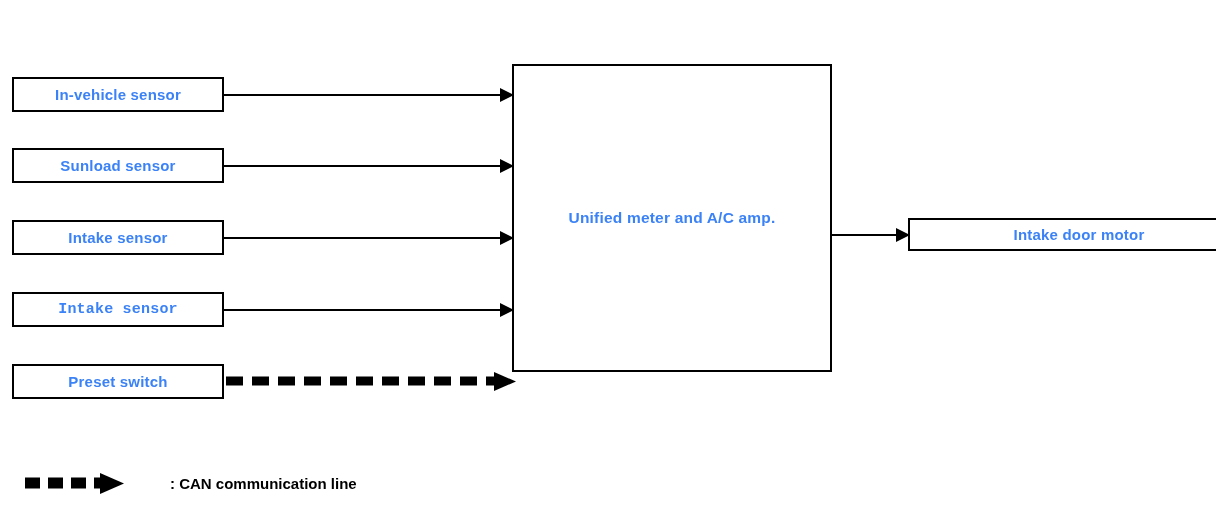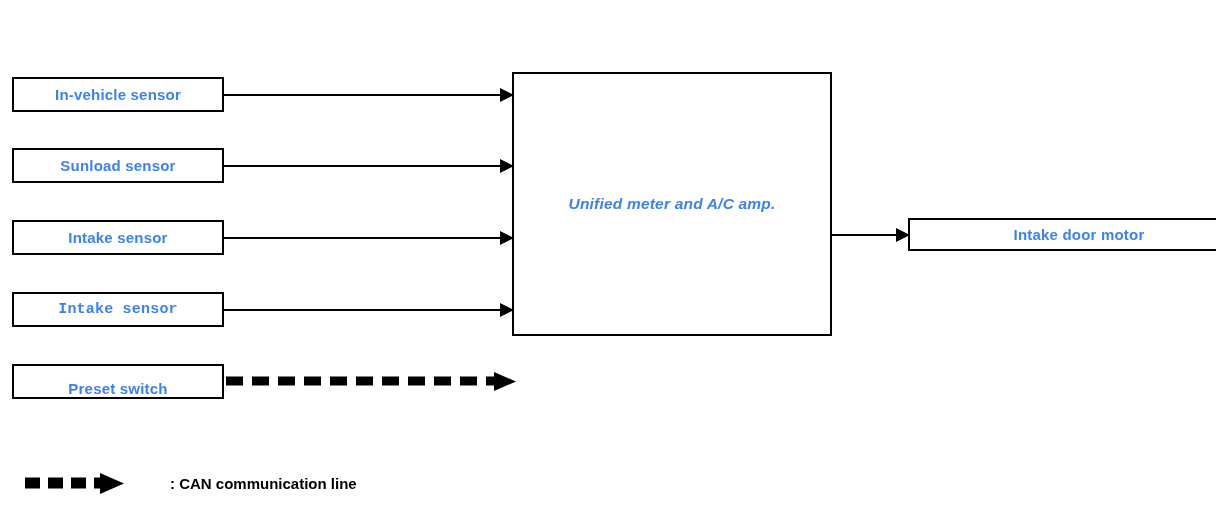--- a/index.html
+++ b/index.html
@@ -71,25 +71,25 @@
   </div>
 
   <div class="box" style="left:12px; top:220px; width:212px; height:35px;">
     <span>Intake sensor</span>
   </div>
 
   <div class="box" style="left:12px; top:292px; width:212px; height:35px;font-family:Liberation Mono, monospace;">
     <span>Intake sensor</span>
   </div>
 
-  <div class="box" style="left:12px; top:364px; width:212px; height:35px;align-items:flex-end;">
+  <div class="box" style="left:12px; top:364px; width:212px; height:35px;">
     <span>Preset switch</span>
   </div>
 
-  <div class="box big" style="left:512px; top:72px; width:320px; height:264px;font-style:italic;">
+  <div class="box big" style="left:512px; top:64px; width:320px; height:308px;">
     <span>Unified meter and A/C amp.</span>
   </div>
 
   <div class="box" style="left:908px; top:218px; width:342px; height:33px;">
     <span>Intake door motor</span>
   </div>
 
   <div class="conn" style="left:224px; top:84px; width:290px; height:22px;">
     <svg width="290" height="22">
       <line x1="0" y1="11" x2="278" y2="11" stroke="#000000" stroke-width="2"></line>

